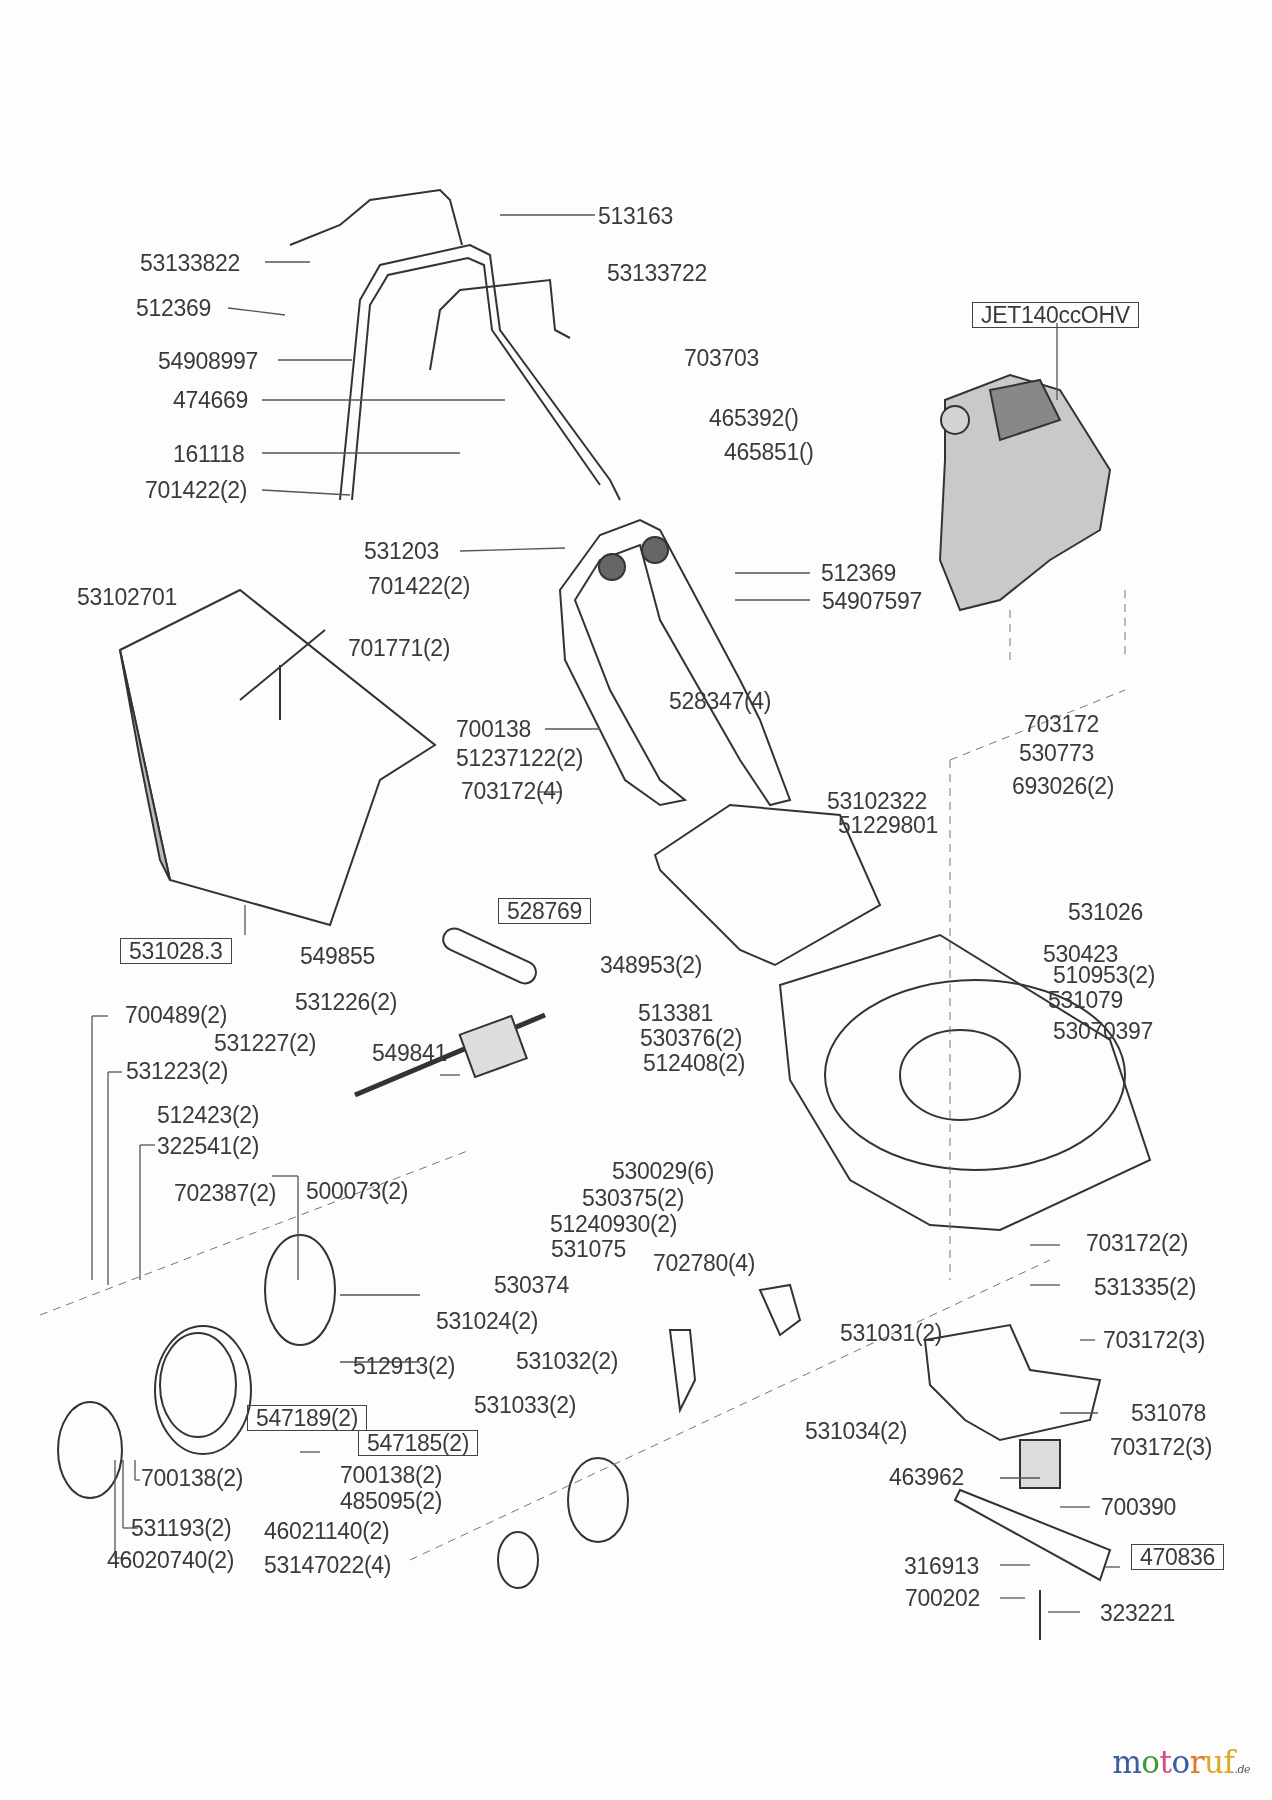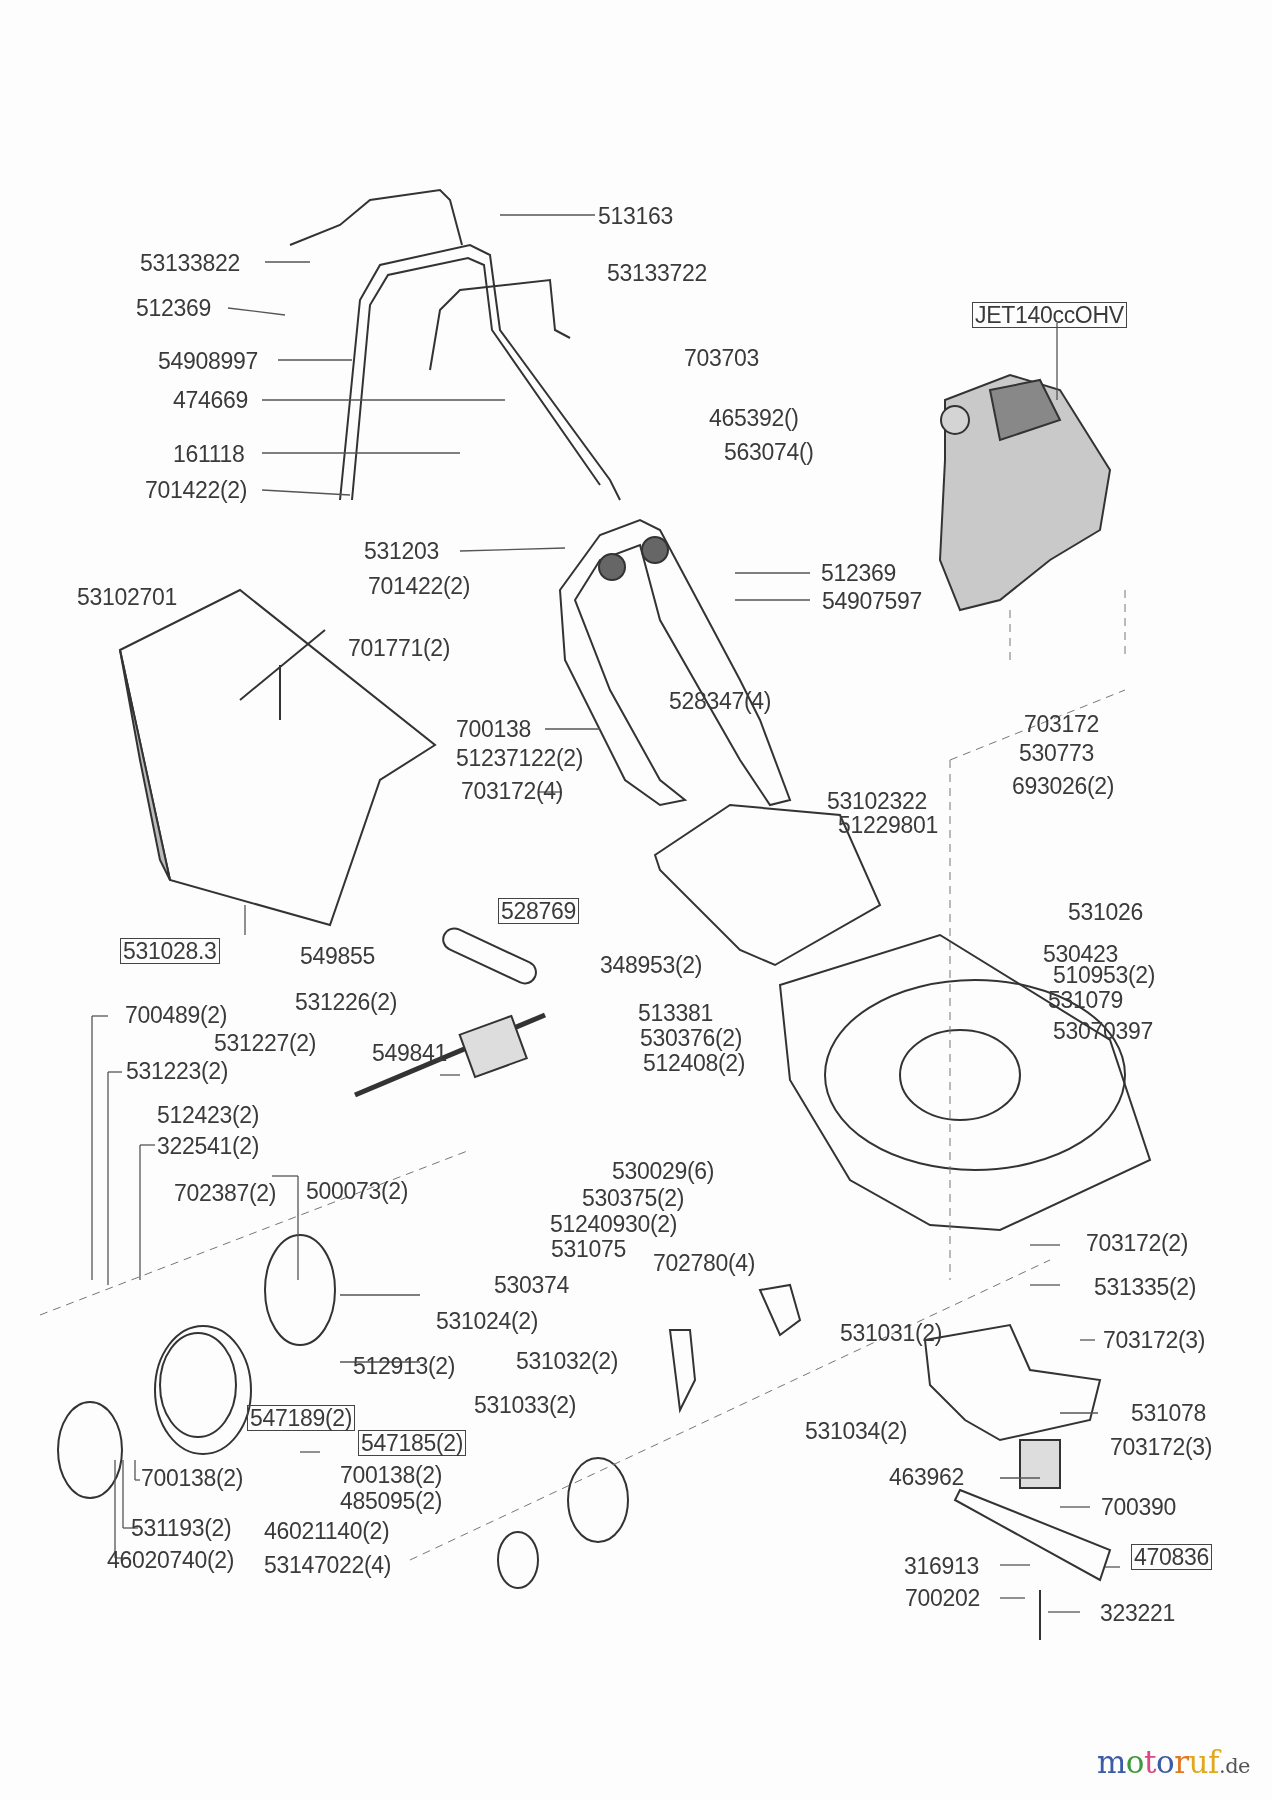--- a/index.html
+++ b/index.html
@@ -1,21 +1,21 @@
 <!DOCTYPE html>
 <html><head>
 <meta charset="utf-8">
 <style>
   html,body{margin:0;padding:0;background:#fdfdfd;}
   #canvas{position:relative;width:1272px;height:1800px;overflow:hidden;background:#fdfdfd;font-family:"Liberation Sans",sans-serif;color:#333;}
   .lbl{position:absolute;font-size:23px;line-height:26px;white-space:nowrap;color:#3a3a3a;letter-spacing:-0.3px;}
-  .lbl.box{border:1px solid #444;padding:0 2px;line-height:24px;}
+  .lbl.box{border:1px solid #444;padding:0 8px;line-height:24px;}
   svg#art{position:absolute;left:0;top:0;}
   .logo{position:absolute;right:22px;bottom:20px;font-family:"DejaVu Serif",serif;font-size:31px;letter-spacing:-0.5px;}
-  .logo .de{font-size:21px;color:#555;}
+  .logo .de{font-size:11px;color:#555;font-style:italic;}
 </style>
 </head>
 <body>
 
 <div id="canvas">
   <svg id="art" width="1272" height="1800" fill="none" stroke="#333" stroke-width="2">
 
     <path d="M340,500 L360,300 L380,265 L470,245 L490,255 L500,330 L610,480 L620,500"></path>
     <path d="M352,500 L370,305 L388,275 L468,258 L484,265 L492,330 L600,485"></path>
 
@@ -124,21 +124,21 @@
 
   <div class="lbl" style="left:598px;top:203px">513163</div>
   <div class="lbl" style="left:140px;top:250px">53133822</div>
   <div class="lbl" style="left:607px;top:260px">53133722</div>
   <div class="lbl" style="left:136px;top:295px">512369</div>
   <div class="lbl" style="left:158px;top:348px">54908997</div>
   <div class="lbl" style="left:684px;top:345px">703703</div>
   <div class="lbl" style="left:173px;top:387px">474669</div>
   <div class="lbl" style="left:709px;top:405px">465392()</div>
   <div class="lbl" style="left:173px;top:441px">161118</div>
-  <div class="lbl" style="left:724px;top:439px">563074()</div>
+  <div class="lbl" style="left:724px;top:439px">465851()</div>
   <div class="lbl" style="left:145px;top:477px">701422(2)</div>
   <div class="lbl" style="left:364px;top:538px">531203</div>
   <div class="lbl" style="left:821px;top:560px">512369</div>
   <div class="lbl" style="left:368px;top:573px">701422(2)</div>
   <div class="lbl" style="left:822px;top:588px">54907597</div>
   <div class="lbl" style="left:77px;top:584px">53102701</div>
   <div class="lbl" style="left:348px;top:635px">701771(2)</div>
   <div class="lbl" style="left:669px;top:688px">528347(4)</div>
   <div class="lbl" style="left:456px;top:716px">700138</div>
   <div class="lbl" style="left:1024px;top:711px">703172</div>

